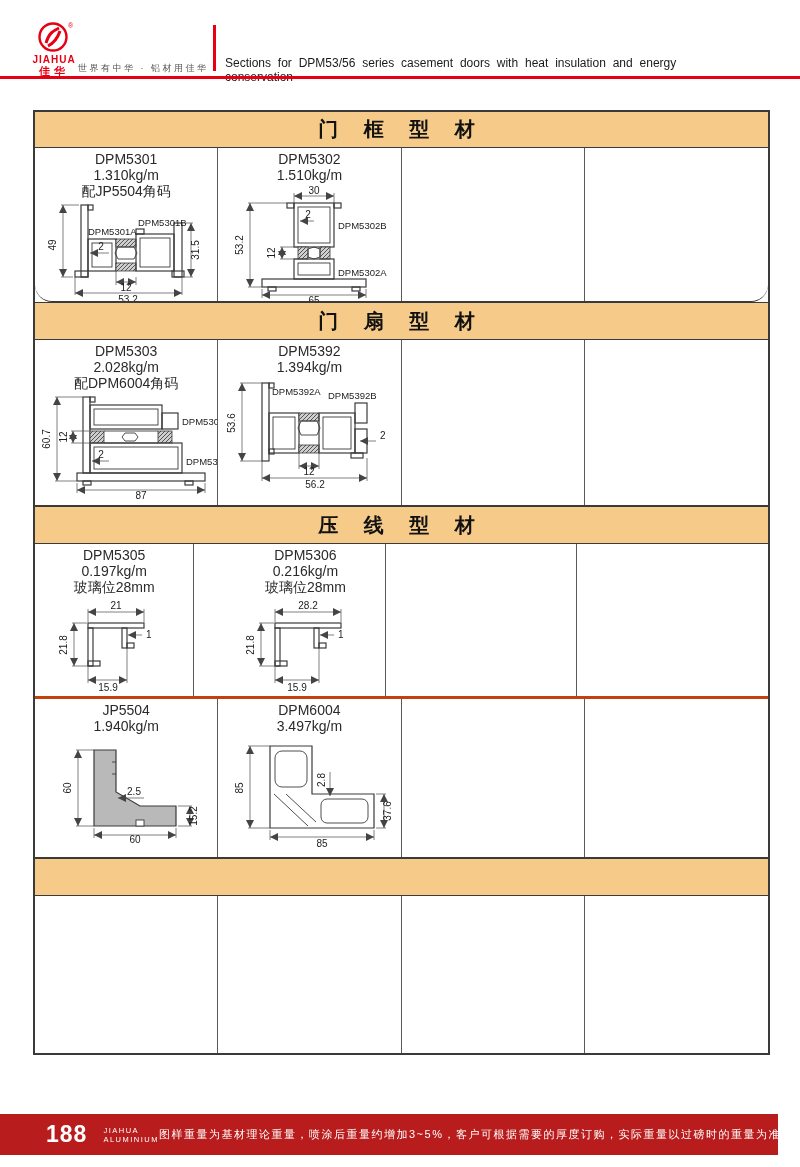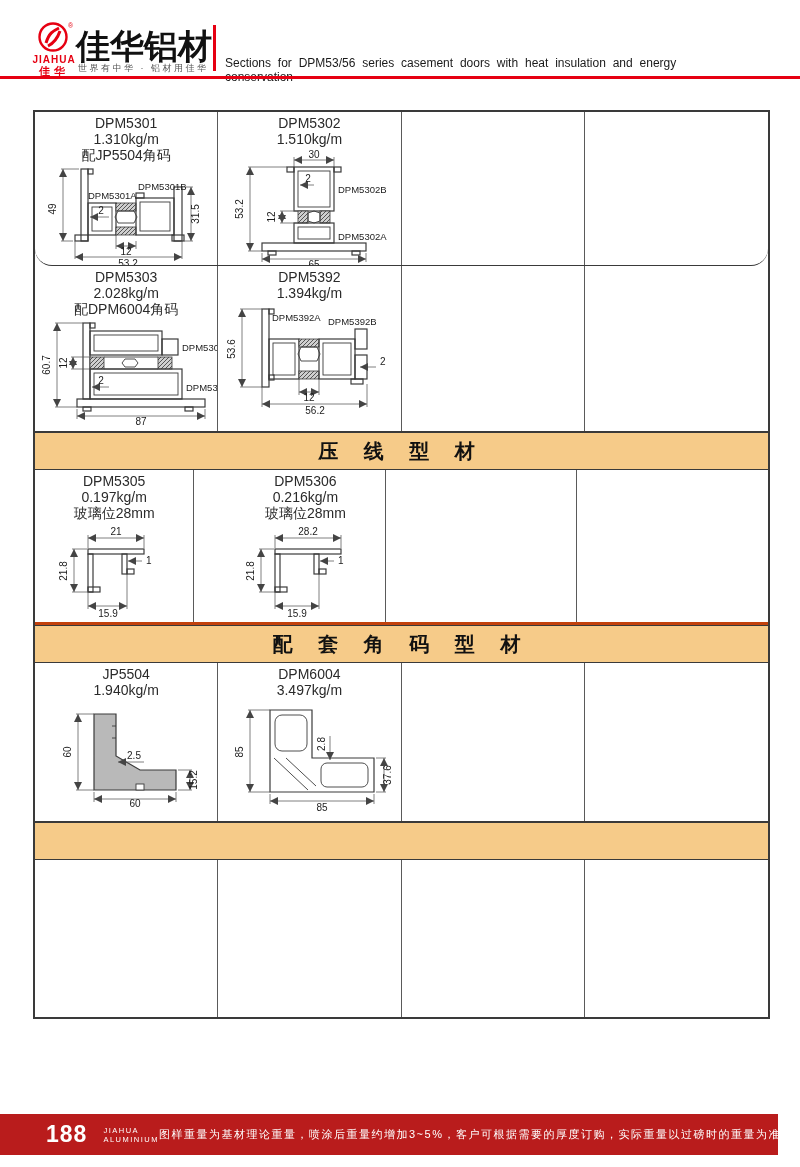--- a/index.html
+++ b/index.html
@@ -66,29 +66,29 @@
 
   <div class="hdr">
     <svg class="emblem" width="40" height="34" viewBox="0 0 40 34">
       <circle cx="17" cy="17" r="13.5" fill="none" stroke="#e60012" stroke-width="2.4"></circle>
       <path d="M10,23 C13,13 17,11 23,8" fill="none" stroke="#e60012" stroke-width="3"></path>
       <path d="M12,26 C18,23 22,17 24,11" fill="none" stroke="#e60012" stroke-width="3"></path>
       <text x="32" y="8" font-size="7" fill="#e60012">®</text>
     </svg>
     <div class="logo-en">JIAHUA</div>
     <div class="logo-cn">佳华</div>
-    <div class="brand">佳华铝材</div>
     <div class="tagline">世界有中华 · 铝材用佳华</div>
     <div class="hdr-divider"></div>
     <div class="title-en">Sections for DPM53/56 series casement doors with heat insulation and energy conservation</div>
   </div>
   <div class="red-rule"></div>
 
   <div class="tbl">
 
+    <div class="sec">门 框 型 材</div>
     <div class="prow" style="height:153px;border-bottom:1px solid #3a3a3a;border-radius:17px;">
 
       <div class="cell">
         <div class="pcode">DPM5301</div>
         <div class="pline">1.310kg/m</div>
         <div class="pline">配JP5504角码</div>
         <svg class="draw" width="184" height="104" viewBox="0 0 184 104">
           <g>
             <rect class="o" x="46" y="4" width="7" height="72"></rect>
             <rect class="o" x="53" y="4" width="5" height="5"></rect>
@@ -169,20 +169,21 @@
           <text class="t" x="90" y="119" text-anchor="middle">65</text>
           <text class="tl" x="114" y="44">DPM5302B</text>
           <text class="tl" x="114" y="91">DPM5302A</text>
         </svg>
       </div>
 
       <div class="cell"></div>
       <div class="cell"></div>
     </div>
 
+    <div class="sec" style="height:36px;">门 扇 型 材</div>
     <div class="prow" style="height:165px;border-bottom:1px solid #3a3a3a;">
 
       <div class="cell">
         <div class="pcode">DPM5303</div>
         <div class="pline">2.028kg/m</div>
         <div class="pline">配DPM6004角码</div>
         <svg class="draw" width="196" height="108" viewBox="0 0 196 108">
           <g>
             <rect class="o" x="48" y="4" width="7" height="76"></rect>
             <rect class="o" x="55" y="4" width="5" height="5"></rect>
@@ -327,21 +328,20 @@
           <text class="t" transform="rotate(-90 15 48)" x="15" y="48" text-anchor="middle">21.8</text>
           <text class="t" x="99" y="41">1</text>
           <text class="t" x="58" y="94" text-anchor="middle">15.9</text>
         </svg>
       </div>
 
       <div class="cell"></div>
       <div class="cell"></div>
     </div>
 
-    <div class="sec" style="height:36px;">配 套 角 码 型 材</div>
     <div class="prow" style="height:158px;border-bottom:1px solid #3a3a3a;">
 
       <div class="cell">
         <div class="pcode">JP5504</div>
         <div class="pline">1.940kg/m</div>
         <svg class="draw" style="margin-top:6px;" width="152" height="104" viewBox="0 0 152 104">
           <g>
             <path class="gy" d="M44,10 L66,10 L66,52 L90,66 L126,66 L126,86 L44,86 Z"></path>
             <rect class="nt" x="86" y="80" width="8" height="6"></rect>
             <line class="oi" x1="62" y1="22" x2="66" y2="22"></line>

